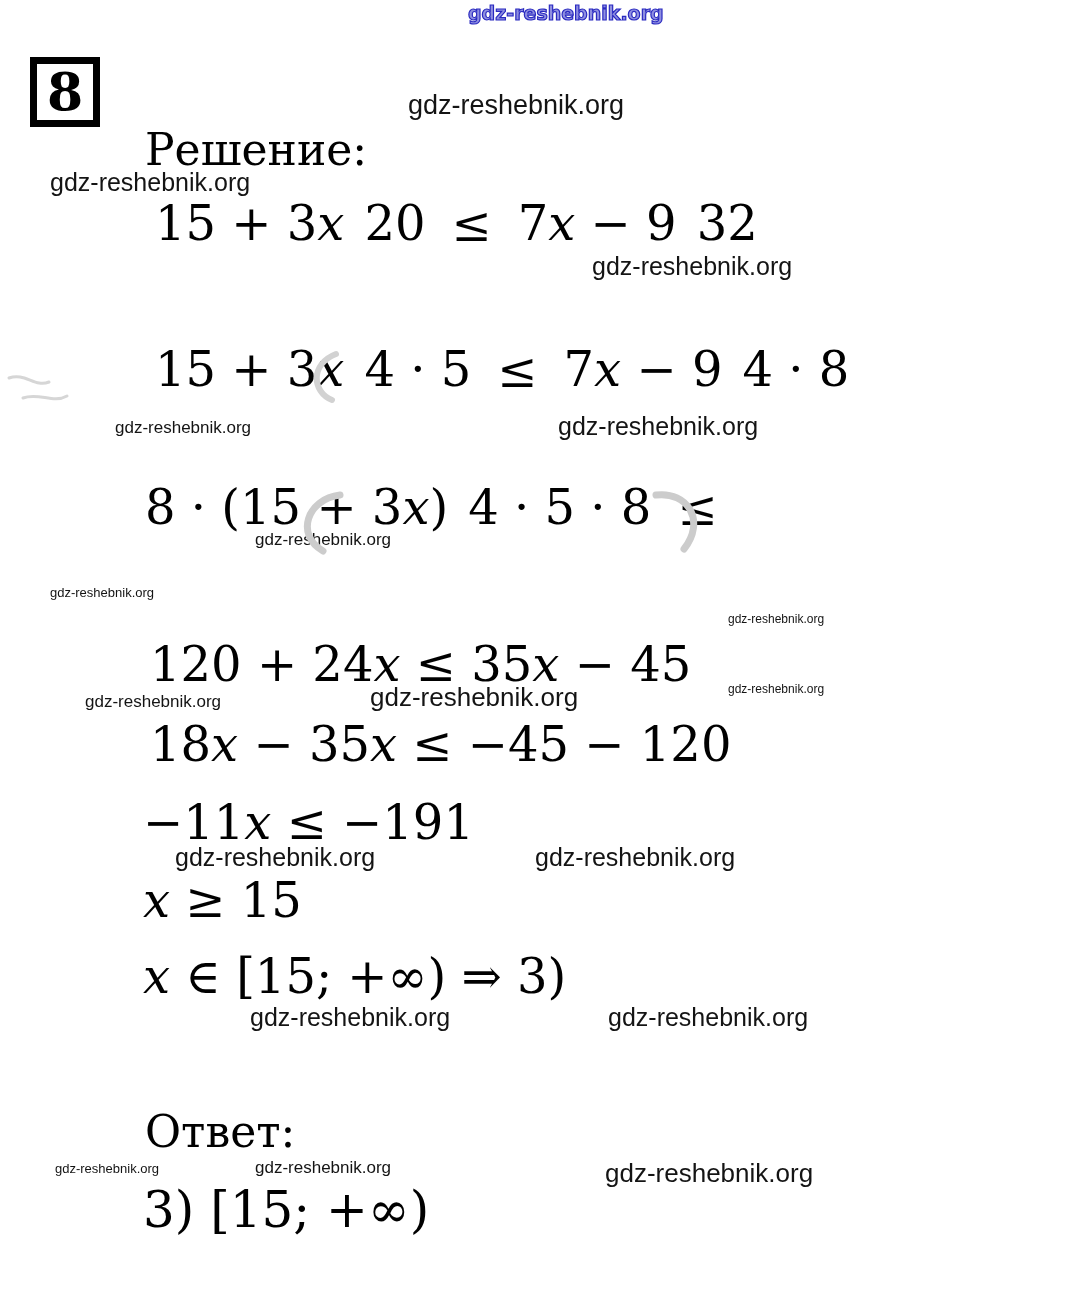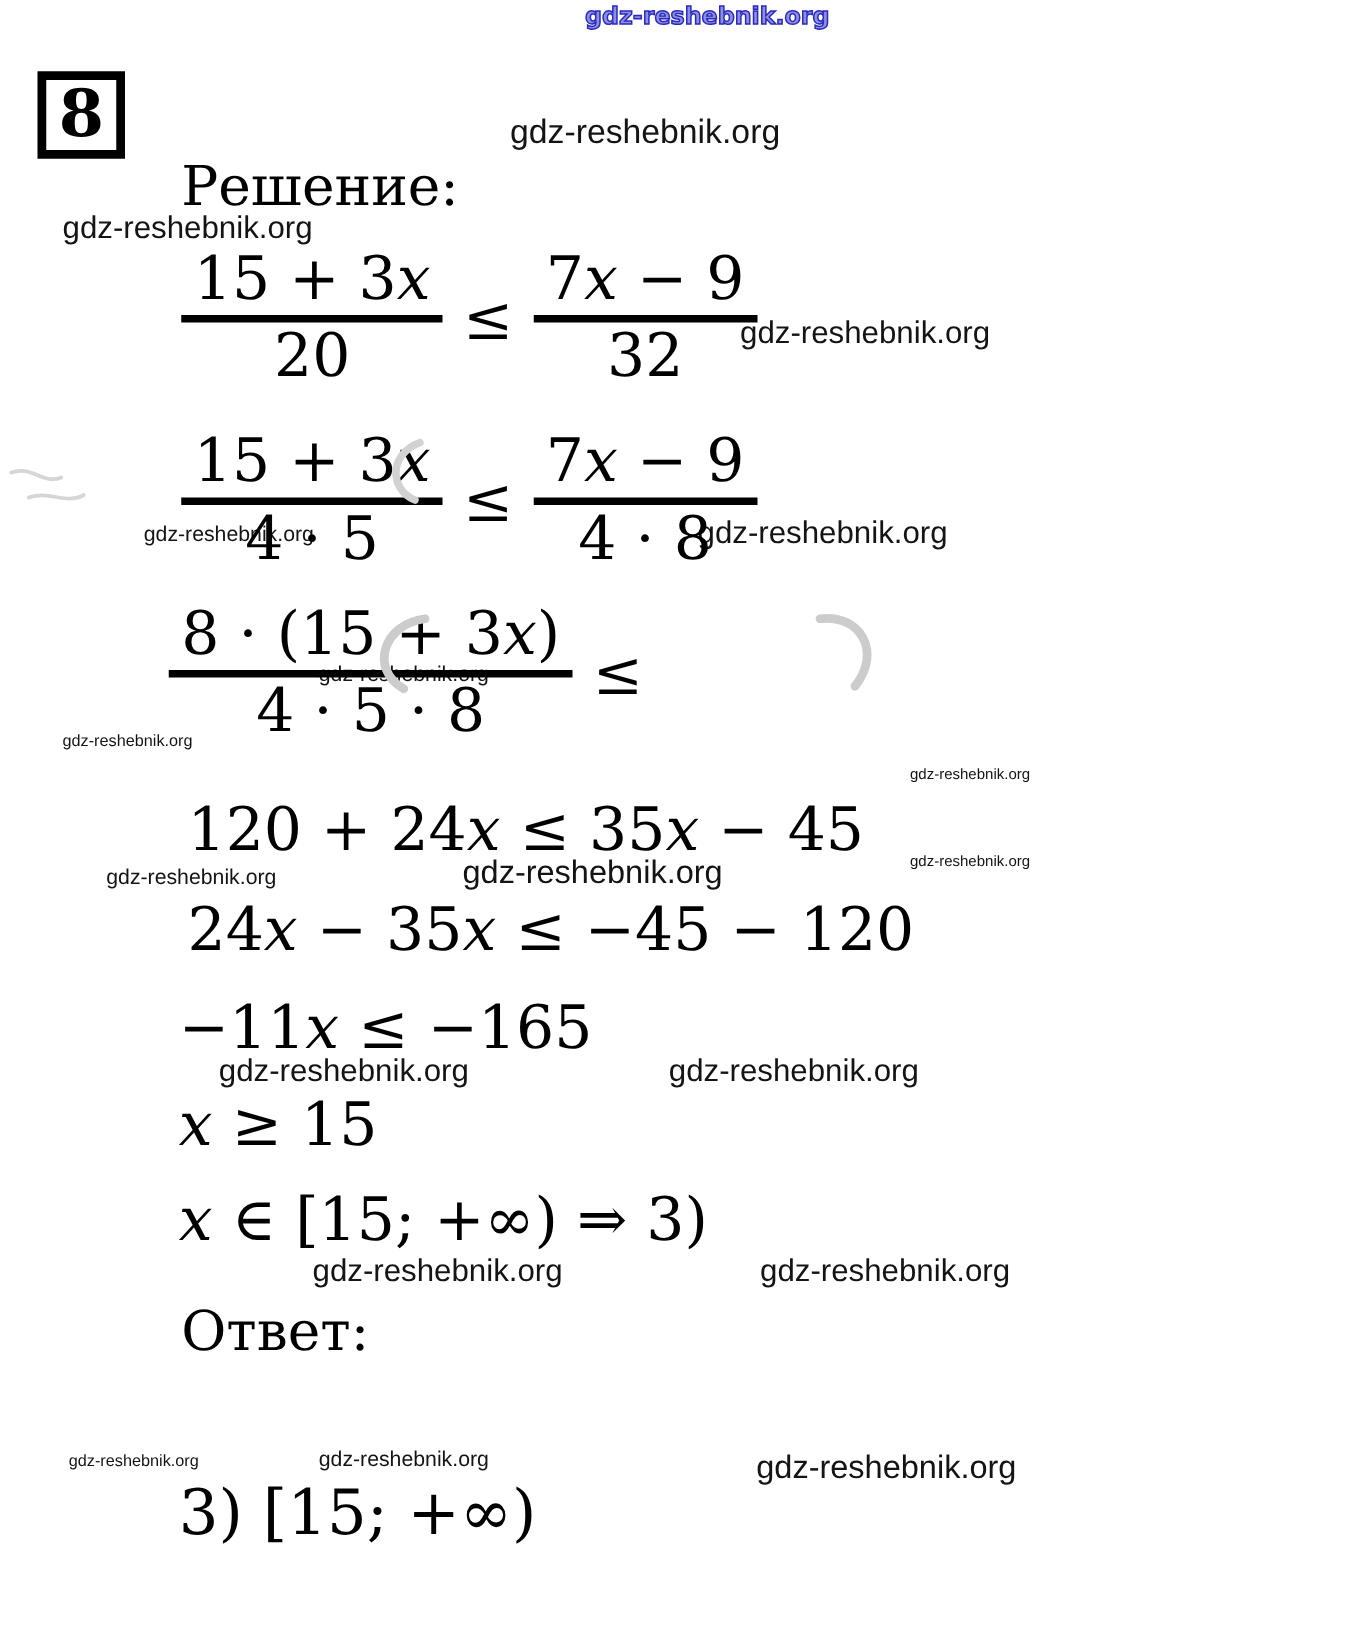--- a/index.html
+++ b/index.html
@@ -57,21 +57,21 @@
     line-height: 1.2;
     white-space: nowrap;
   }
   .frac-row {
     position: absolute;
     display: flex;
     align-items: center;
     font-family: "DejaVu Serif", "DejaVu Sans", serif;
     font-size: 48px;
   }
-  .frac { display: inline-flex; flex-direction: column; align-items: center; text-align: center; }
+  .frac { display: inline-flex; flex-direction: row; align-items: center; text-align: center; }
   .frac .num, .frac .den { padding: 2px 10px; line-height: 1.08; white-space: nowrap; }
   .frac .bar { height: 6px; background: #000; align-self: stretch; }
   .rel { margin: 0 16px; line-height: 1; }
   .var { font-style: italic; }
   .artifact { position: absolute; pointer-events: none; }
 </style>
 </head>
 <body>
 
 <div id="page">
@@ -133,26 +133,26 @@
   <div class="frac-row" style="left:135px; top:480px;">
     <span class="frac">
       <span class="num"><span>8 · (15 + 3</span><span class="var">x</span><span>)</span></span>
       <span class="bar"></span>
       <span class="den"><span>4 · 5 · 8</span></span>
     </span>
     <span class="rel">≤</span>
   </div>
 
   <div class="math-line" style="left:150px; top:636px;"><span>120 + 24</span><span class="var">x</span><span> ≤ 35</span><span class="var">x</span><span> − 45</span></div>
-  <div class="math-line" style="left:150px; top:716px;"><span>24</span><span class="var">x</span><span> − 35</span><span class="var">x</span><span> ≤ −45 − 120</span></div>
-  <div class="math-line" style="left:143px; top:794px;"><span>−11</span><span class="var">x</span><span> ≤ −165</span></div>
+  <div class="math-line" style="left:150px; top:716px;"><span>18</span><span class="var">x</span><span> − 35</span><span class="var">x</span><span> ≤ −45 − 120</span></div>
+  <div class="math-line" style="left:143px; top:794px;"><span>−11</span><span class="var">x</span><span> ≤ −191</span></div>
   <div class="math-line" style="left:143px; top:872px;"><span class="var">x</span><span> ≥ 15</span></div>
   <div class="math-line" style="left:143px; top:948px;"><span class="var">x</span><span> ∈ [15; +∞) ⇒ 3)</span></div>
 
-  <div class="heading" style="left:145px; top:1044px;">Ответ:</div>
+  <div class="heading" style="left:145px; top:1110px;">Ответ:</div>
   <div class="math-line" style="left:143px; top:1180px; font-size:50px;"><span>3) [15; +∞)</span></div>
 
   <svg class="artifact" style="left:285px; top:487px;" width="70" height="72" viewBox="0 0 70 72">
     <path d="M55,8 C22,12 10,48 38,64" fill="none" stroke="#cccccc" stroke-width="7" stroke-linecap="round"></path>
   </svg>
   <svg class="artifact" style="left:636px; top:485px;" width="90" height="74" viewBox="0 0 90 74">
     <path d="M20,10 C52,6 70,36 48,64" fill="none" stroke="#cccccc" stroke-width="7" stroke-linecap="round"></path>
   </svg>
   <svg class="artifact" style="left:5px; top:368px;" width="80" height="45" viewBox="0 0 80 45">
     <path d="M4,10 C20,4 30,20 44,14 M18,30 C34,24 48,36 62,28" fill="none" stroke="#d6d6d6" stroke-width="3" stroke-linecap="round"></path>

